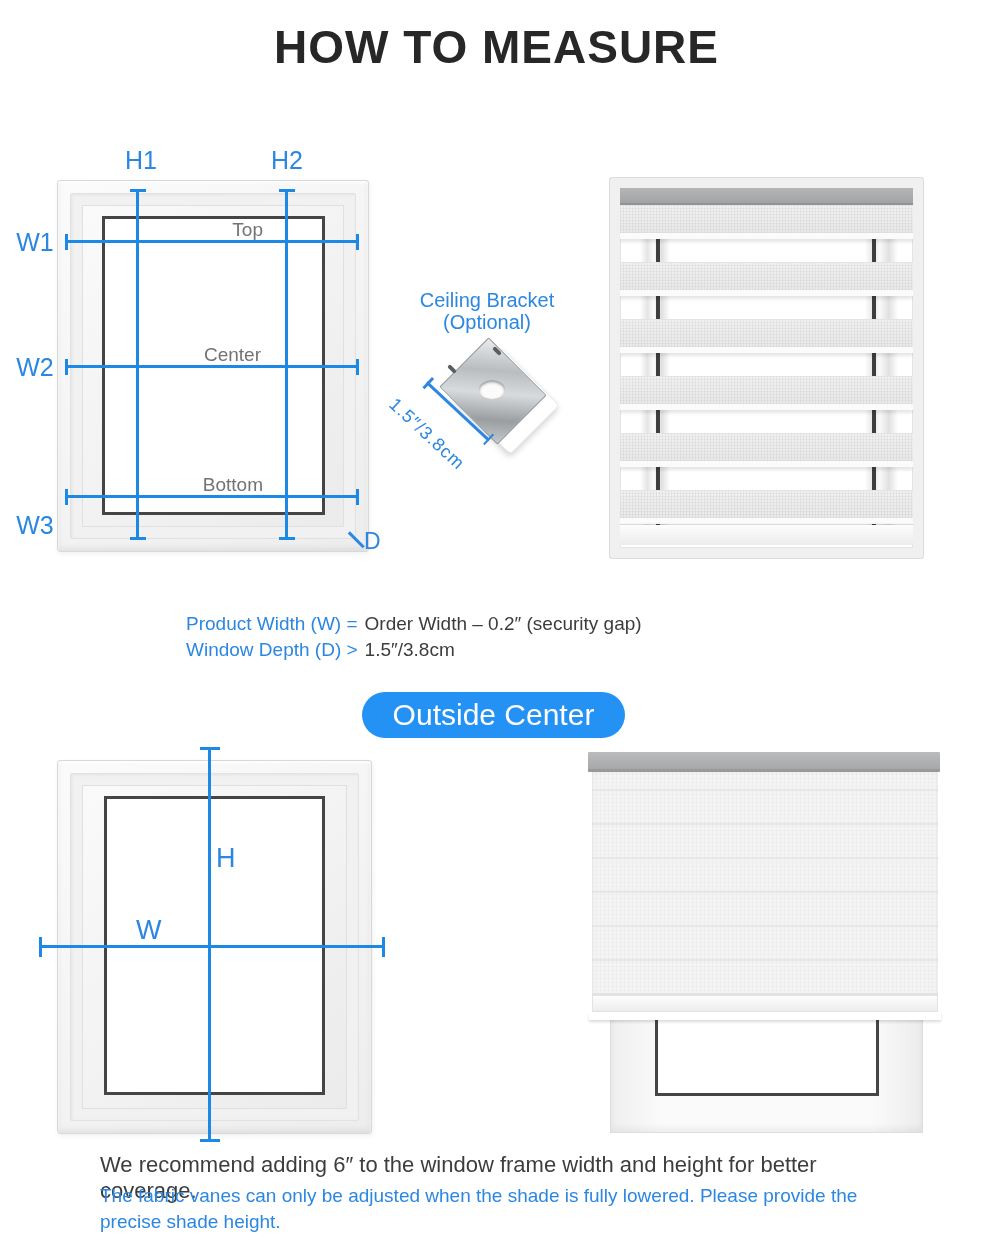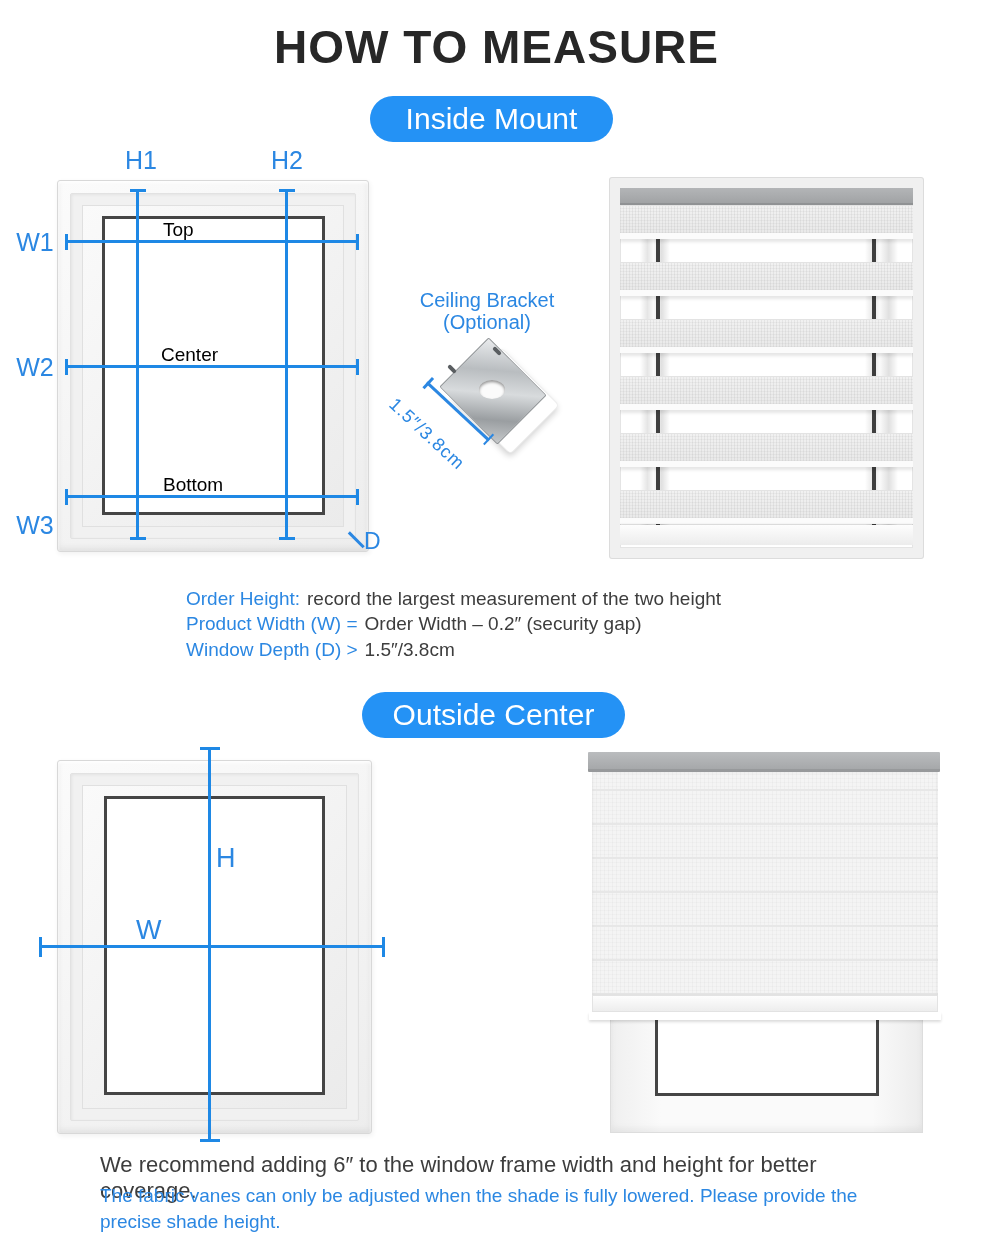--- a/index.html
+++ b/index.html
@@ -48,21 +48,21 @@
   .mline-v { width:3px; background:#1e88e5; z-index:4; }
   .mline-v::before, .mline-v::after {
     content:""; position:absolute; height:3px; width:16px; left:-6.5px; background:#1e88e5;
   }
   .mline-v::before { top:0; } .mline-v::after { bottom:0; }
   .cap18.mline-h::before, .cap18.mline-h::after { height:20px; top:-8.5px; }
   .cap18.mline-v::before, .cap18.mline-v::after { width:20px; left:-8.5px; }
 
   .mlabel { color:#2b87e2; font-size:25px; text-align:center; z-index:4; }
   .mlabel-big { color:#2b87e2; font-size:27px; z-index:4; }
-  .plabel { color:#000000; font-size:19px; text-align:left; z-index:4; }
+  .plabel { color:#737373; font-size:19px; text-align:right; z-index:4; }
 
   .d-pointer { width:21px; height:2.5px; background:#2b87e2; transform:rotate(45deg); transform-origin:0 50%; }
 
   
   .bracket-caption { width:220px; text-align:center; color:#2b87e2; font-size:20px; line-height:22px; }
   .br-base {
     left:465px; top:360px; width:80px; height:80px;
     transform:rotate(45deg) scaleY(.85); background:#fff; border-radius:5px;
     box-shadow:2px 3px 7px rgba(0,0,0,.18); border:1px solid #ececec;
   }
@@ -160,21 +160,20 @@
   
   .bottom-note-dark { left:100px; top:1152px; width:810px; font-size:22px; color:#3d3d3d; }
   .bottom-note-blue { left:100px; top:1183px; width:805px; font-size:19px; color:#2b87e2; line-height:26px; }
 </style>
 </head>
 <body>
 
 <div id="canvas">
 
   <div class="abs page-title">HOW TO MEASURE</div>
-  <div class="abs badge badge-inside">Inside Mount</div>
 
   <div class="abs mlabel" style="left:119px; top:146px; width:44px;">H1</div>
   <div class="abs mlabel" style="left:265px; top:146px; width:44px;">H2</div>
 
   <div id="winA" class="abs wframe" style="left:57px; top:180px; width:310px; height:370px;">
     <div class="b1"></div>
     <div class="b2"></div>
     <div class="pane"></div>
   </div>
 
@@ -216,23 +215,20 @@
     <div class="mesh" style="top:17px;"></div>
     <div class="mesh" style="top:74px;"></div>
     <div class="mesh" style="top:131px;"></div>
     <div class="mesh" style="top:188px;"></div>
     <div class="mesh" style="top:245px;"></div>
     <div class="mesh" style="top:302px;"></div>
     <div class="zb-bottomrail"></div>
     <div class="zb-header"></div>
   </div>
 
-  <div class="abs note-line" style="top:588px;">
-    <span class="note-label">Order Height:</span><span class="note-text">record the largest measurement of the two height</span>
-  </div>
   <div class="abs note-line" style="top:613px;text-align:center;">
     <span class="note-label">Product Width (W) =</span><span class="note-text">Order Width – 0.2″ (security gap)</span>
   </div>
   <div class="abs note-line" style="top:639px;">
     <span class="note-label">Window Depth (D) &gt;</span><span class="note-text">1.5″/3.8cm</span>
   </div>
 
   <div class="abs badge badge-outside">Outside Center</div>
 
   <div id="winC" class="abs wframe" style="left:57px; top:760px; width:313px; height:372px;">

